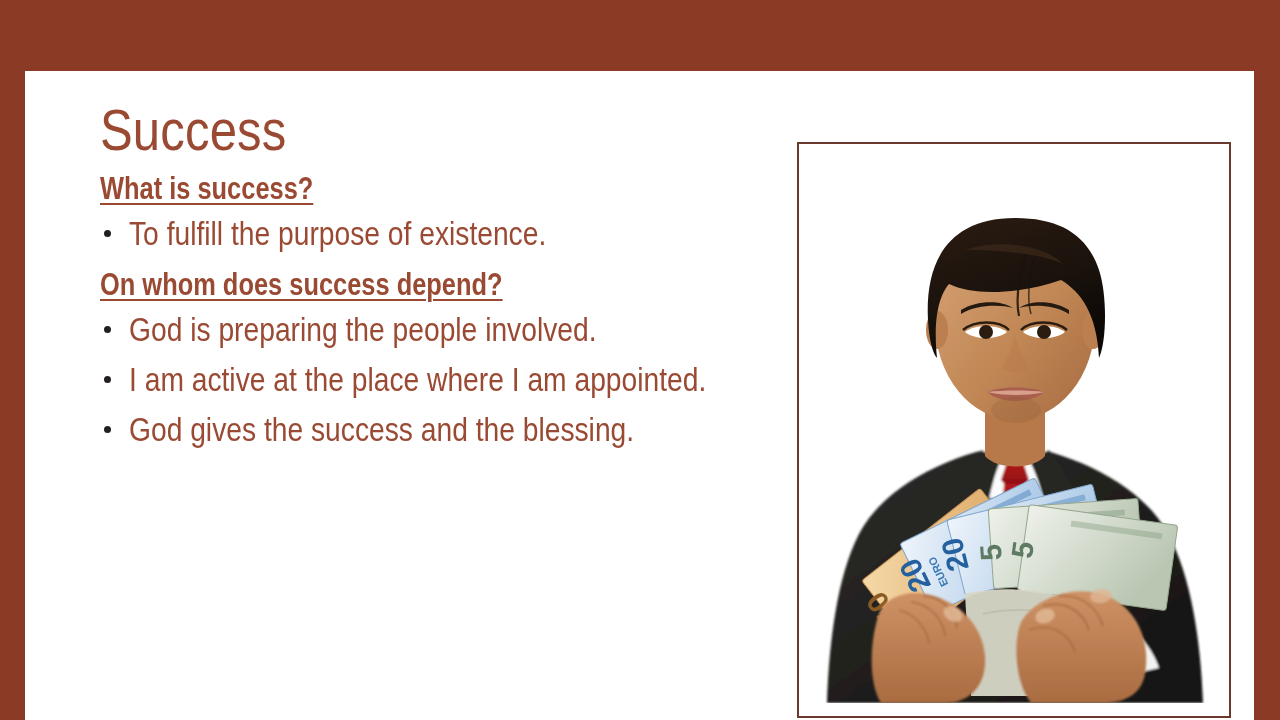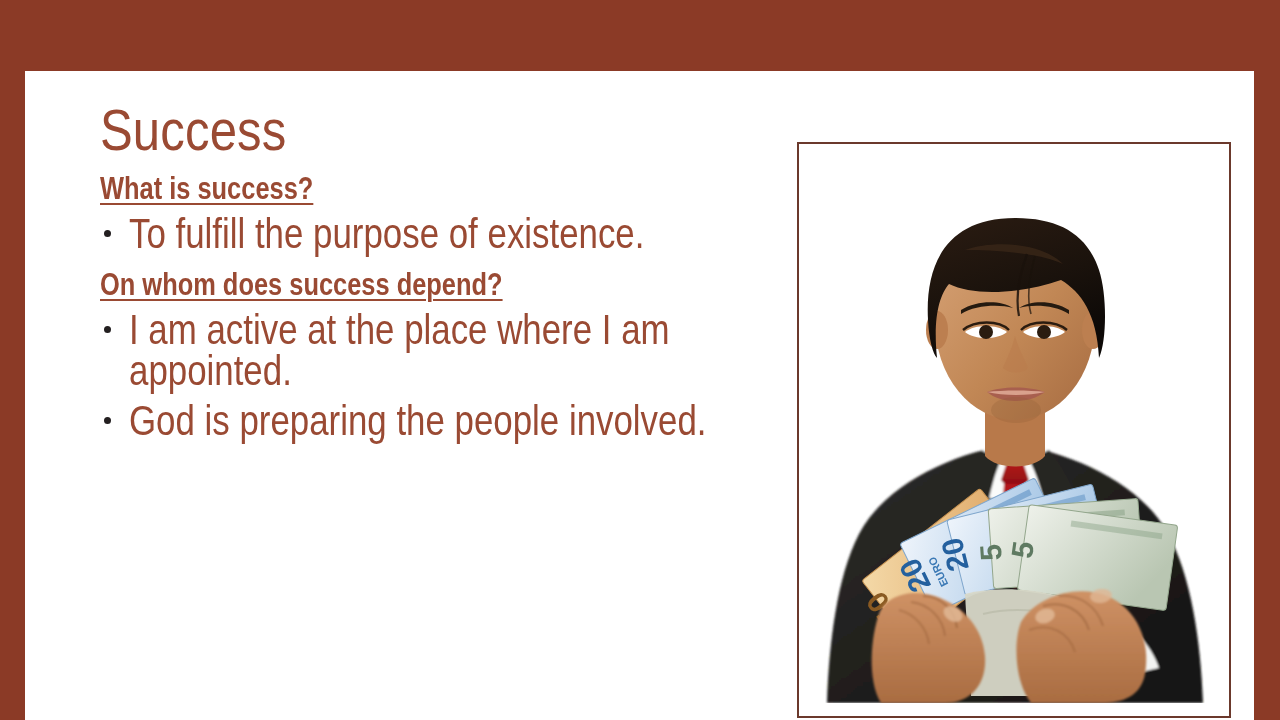--- a/index.html
+++ b/index.html
@@ -62,21 +62,21 @@
   #heading-2 { margin-top: 6px; }
 
   ul.bullets {
     list-style: none;
     margin: 0;
     padding: 0;
   }
   ul.bullets li {
     position: relative;
     color: #9A4A33;
-    font-size: 42px;
+    font-size: 34px;
     line-height: 41px;
     padding-left: 29px;
     margin: 0 0 9px 0;
     font-weight: 400;
   }
   ul.bullets li .bullet-dot {
     position: absolute;
     left: 4px;
     top: 17px;
     width: 7px;
@@ -132,25 +132,29 @@
           <span class="bullet-dot"></span>
           <span class="li-text">To fulfill the purpose of existence.</span>
         </li>
       </ul>
 
       <div class="section-heading" id="heading-2">On whom does success depend?</div>
 
       <ul class="bullets">
         <li>
           <span class="bullet-dot"></span>
+          <span class="li-text">God is preparing the people involved.</span>
+        </li>
+        <li>
+          <span class="bullet-dot"></span>
           <span class="li-text">I am active at the place where I am appointed.</span>
         </li>
         <li>
           <span class="bullet-dot"></span>
-          <span class="li-text">God is preparing the people involved.</span>
+          <span class="li-text">God gives the success and the blessing.</span>
         </li>
       </ul>
 
     </div>
 
     <div id="image-frame">
       <div id="photo">
         <svg viewBox="0 0 400 559" xmlns="http://www.w3.org/2000/svg" aria-hidden="true">
           <defs>
             <linearGradient id="skin" x1="0" y1="0" x2="1" y2="1">

